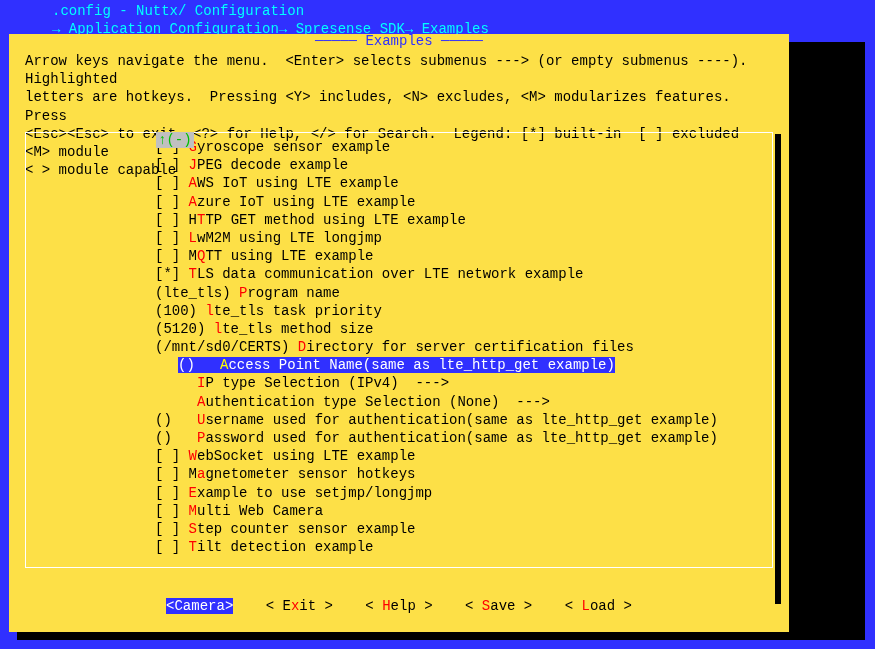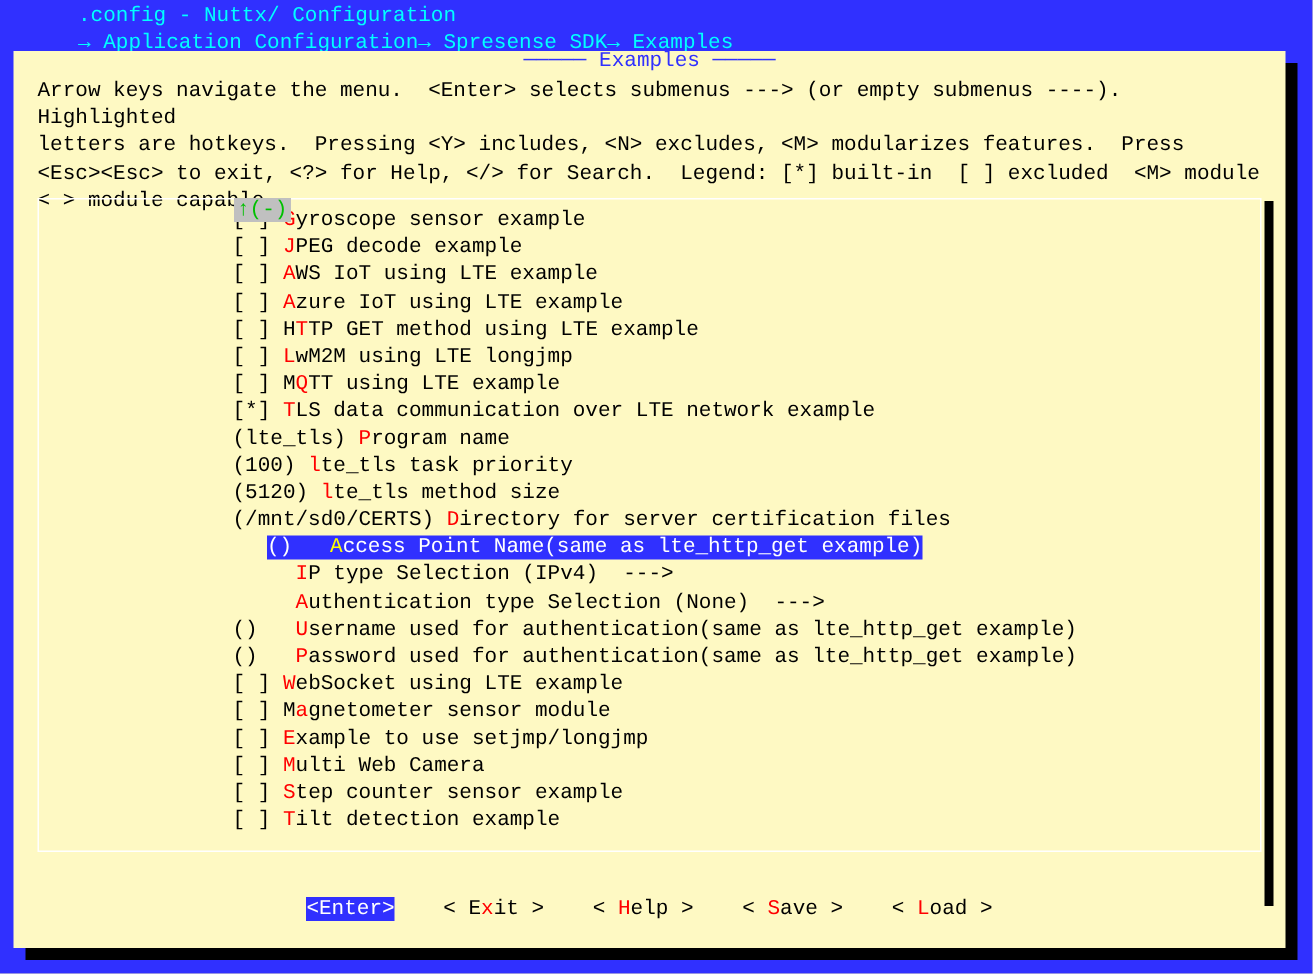--- a/index.html
+++ b/index.html
@@ -24,23 +24,23 @@
     left: 17px;
     top: 42px;
     width: 848px;
     height: 598px;
     background: #000;
   }
   .main-panel {
     position: absolute;
     left: 9px;
     top: 34px;
-    width: 848px;
+    width: 780px;
     height: 598px;
-    background: #fef9c3;
+    background: #fde047;
     color: #000;
     font-family: Liberation Mono, monospace;
   }
   .panel-title {
     position: absolute;
     top: -1px;
     left: 0;
     right: 0;
     text-align: center;
     color: #3030ff;
@@ -154,27 +154,27 @@
       <div class="menu-row"><span>(lte_tls) </span><span class="hot">P</span><span>rogram name</span></div>
       <div class="menu-row"><span>(100) </span><span class="hot">l</span><span>te_tls task priority</span></div>
       <div class="menu-row"><span>(5120) </span><span class="hot">l</span><span>te_tls method size</span></div>
       <div class="menu-row"><span>(/mnt/sd0/CERTS) </span><span class="hot">D</span><span>irectory for server certification files</span></div>
       <div class="menu-row"><span class="sel-row"><span class="selbox"><span>()   </span><span class="hot">A</span><span>ccess Point Name(same as lte_http_get example)</span></span></span></div>
       <div class="menu-row"><span>     </span><span class="hot">I</span><span>P type Selection (IPv4)  ---&gt;</span></div>
       <div class="menu-row"><span>     </span><span class="hot">A</span><span>uthentication type Selection (None)  ---&gt;</span></div>
       <div class="menu-row"><span>()   </span><span class="hot">U</span><span>sername used for authentication(same as lte_http_get example)</span></div>
       <div class="menu-row"><span>()   </span><span class="hot">P</span><span>assword used for authentication(same as lte_http_get example)</span></div>
       <div class="menu-row"><span>[ ] </span><span class="hot">W</span><span>ebSocket using LTE example</span></div>
-      <div class="menu-row"><span>[ ] M</span><span class="hot">a</span><span>gnetometer sensor module</span></div>
+      <div class="menu-row"><span>[ ] M</span><span class="hot">a</span><span>gnetometer sensor hotkeys</span></div>
       <div class="menu-row"><span>[ ] </span><span class="hot">E</span><span>xample to use setjmp/longjmp</span></div>
       <div class="menu-row"><span>[ ] </span><span class="hot">M</span><span>ulti Web Camera</span></div>
       <div class="menu-row"><span>[ ] </span><span class="hot">S</span><span>tep counter sensor example</span></div>
       <div class="menu-row"><span>[ ] </span><span class="hot">T</span><span>ilt detection example</span></div>
     </div>
 
   <div class="buttons">
-    <span class="btn active">&lt;<span>Enter</span>&gt;</span>
+    <span class="btn active">&lt;<span>Camera</span>&gt;</span>
     <span class="btn">&lt; <span>E</span><span class="hot">x</span><span>it</span> &gt;</span>
     <span class="btn">&lt; <span></span><span class="hot">H</span><span>elp</span> &gt;</span>
     <span class="btn">&lt; <span></span><span class="hot">S</span><span>ave</span> &gt;</span>
     <span class="btn">&lt; <span></span><span class="hot">L</span><span>oad</span> &gt;</span>
   </div>
 </div>
 
 </body></html>

